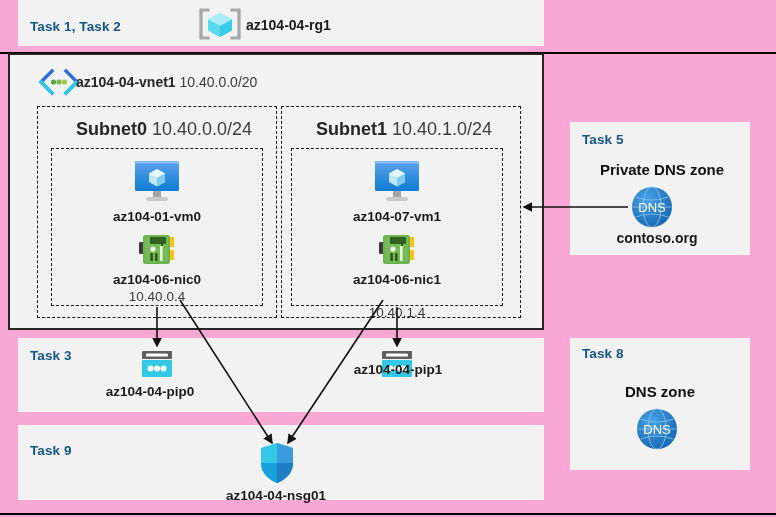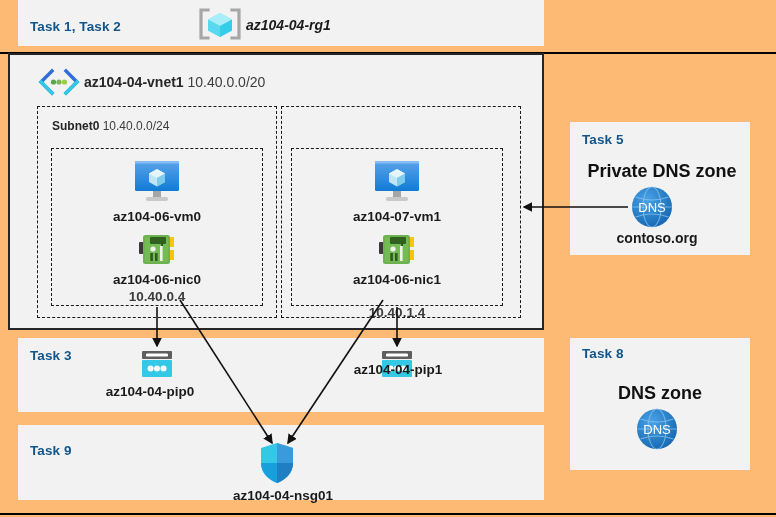--- a/index.html
+++ b/index.html
@@ -8,21 +8,21 @@
     padding: 0;
     background: #ffffff;
   }
   body {
     font-family: "Liberation Sans", sans-serif;
   }
   #canvas {
     position: relative;
     width: 776px;
     height: 517px;
-    background: #fdba74;
+    background: #f9a8d4;
     overflow: hidden;
   }
 
   
   .panel {
     position: absolute;
     background: #f2f2f2;
     box-sizing: border-box;
   }
   .task-label {
@@ -44,21 +44,21 @@
     left: 8px;
     top: 53px;
     width: 536px;
     height: 277px;
     background: #f2f2f2;
     border: 2px solid #262626;
     box-sizing: border-box;
   }
   #vnet-title {
     position: absolute;
-    left: 84px;
+    left: 76px;
     top: 74px;
     font-size: 14px;
     color: #262626;
     white-space: nowrap;
   }
   #vnet-title b { font-weight: bold; }
   #vnet-title span.cidr { font-weight: normal; color: #3c3c3c; }
 
   
   .subnet-outer {
@@ -68,50 +68,51 @@
     box-sizing: border-box;
   }
   .subnet-inner {
     position: absolute;
     border: 1.6px dashed #1a1a1a;
     box-sizing: border-box;
     background: transparent;
   }
   .subnet-title {
     position: absolute;
-    font-size: 12px;
+    font-size: 18px;
     color: #262626;
     white-space: nowrap;
+    margin-left: 24px;
   }
   .subnet-title b { font-weight: bold; }
   .subnet-title .cidr { font-weight: normal; color: #3c3c3c; }
 
   
   .node-label {
     position: absolute;
     font-weight: bold;
     font-size: 13.5px;
     color: #1a1a1a;
     text-align: center;
     white-space: nowrap;
     transform: translateX(-50%);
   }
   .node-sublabel {
     position: absolute;
-    font-weight: bold;
+    font-weight: normal;
     font-size: 13.5px;
     color: #3c3c3c;
     text-align: center;
     white-space: nowrap;
     transform: translateX(-50%);
   }
   .heading-label {
     position: absolute;
     font-weight: bold;
-    font-size: 18px;
+    font-size: 15px;
     color: #111111;
     text-align: center;
     white-space: nowrap;
     transform: translateX(-50%);
   }
 
   
   .icon {
     position: absolute;
     transform: translateX(-50%);
@@ -143,21 +144,21 @@
       <path d="M9 2 L2 2 L2 30 L9 30" fill="none" stroke="#a6a6a6" stroke-width="3.2" stroke-linecap="square"></path>
       <path d="M33 2 L40 2 L40 30 L33 30" fill="none" stroke="#a6a6a6" stroke-width="3.2" stroke-linecap="square"></path>
 
       <polygon points="21,5 33,11.5 33,22.5 21,29 9,22.5 9,11.5" fill="#7fe3f5"></polygon>
       <polygon points="21,5 33,11.5 21,18 9,11.5" fill="#a9edf9"></polygon>
       <polygon points="21,18 33,11.5 33,22.5 21,29" fill="#35cdea"></polygon>
       <polygon points="21,18 9,11.5 9,22.5 21,29" fill="#59d9f0"></polygon>
     </svg>
   </div>
 
-  <div class="node-label" style="left:246px; top:17px; transform:none; font-size:14px;font-style:italic;">az104-04-rg1</div>
+  <div class="node-label" style="left:246px; top:17px; transform:none; font-size:14px;">az104-04-rg1</div>
 
   <div class="rule" style="left:0px; top:52px; width:776px; height:2px;"></div>
 
   <div id="vnet-box"></div>
 
   <div class="icon-inline" style="left:37px; top:68px;">
     <svg width="44" height="28" viewBox="0 0 44 28" aria-hidden="true">
       <path d="M15 3 L4 14 L15 25" fill="none" stroke="#2e6ed6" stroke-width="3.4" stroke-linecap="square"></path>
       <path d="M15 25 L4 14" fill="none" stroke="#32c8e6" stroke-width="3.4" stroke-linecap="square"></path>
       <path d="M29 3 L40 14 L29 25" fill="none" stroke="#2e6ed6" stroke-width="3.4" stroke-linecap="square"></path>
@@ -188,41 +189,44 @@
       </defs>
       <rect x="6" y="3" width="44" height="30" rx="1.5" fill="url(#vmgrad0)"></rect>
       <rect x="6" y="3" width="44" height="2.5" fill="#86bdf2"></rect>
       <polygon points="28,11 36,15.5 36,24 28,28.5 20,24 20,15.5" fill="#bfe6f7"></polygon>
       <polygon points="28,11 36,15.5 28,20 20,15.5" fill="#e4f5fc"></polygon>
       <polygon points="28,20 36,15.5 36,24 28,28.5" fill="#7fcbeb"></polygon>
       <rect x="24" y="33" width="8" height="6" fill="#a6a6a6"></rect>
       <rect x="17" y="39" width="22" height="4" rx="1.8" fill="#c9c9c9"></rect>
     </svg>
   </div>
-  <div class="node-label" style="left:157px; top:209px;">az104-06-vm0</div>
+  <div class="node-label" style="left:157px; top:209px;">az104-01-vm0</div>
 
   <div class="icon" style="left:157px; top:232px;">
     <svg width="42" height="38" viewBox="0 0 42 38" aria-hidden="true">
       <rect x="3" y="10" width="6" height="12" rx="1" fill="#3a3a3a"></rect>
       <rect x="33" y="5" width="5" height="10" fill="#ffc20e"></rect>
       <rect x="33" y="18" width="5" height="10" fill="#ffc20e"></rect>
       <rect x="7" y="3" width="27" height="29" rx="2.5" fill="#6cb24f"></rect>
       <rect x="9" y="5" width="23" height="25" rx="1.5" fill="#7cc15b" opacity="0.55"></rect>
       <rect x="14" y="5" width="16" height="7" rx="1" fill="#32601f"></rect>
       <circle cx="17" cy="17" r="2.6" fill="#f2f2f2"></circle>
       <rect x="14.3" y="21" width="2.6" height="8" fill="#2f5c1e"></rect>
       <rect x="19" y="21" width="2.6" height="8" fill="#2f5c1e"></rect>
       <rect x="24" y="14" width="2.6" height="15" fill="#eaf5e2"></rect>
       <path d="M26 14 L26 10" stroke="#2f5c1e" stroke-width="2" fill="none"></path>
     </svg>
   </div>
   <div class="node-label" style="left:157px; top:272px;">az104-06-nic0</div>
   <div class="node-sublabel" style="left:157px; top:289px;">10.40.0.4</div>
 
   <div class="subnet-outer" style="left:281px; top:106px; width:240px; height:212px;"></div>
+  <div class="subnet-title" style="left:292px; top:119px;">
+    <b>Subnet1</b><span>&nbsp;</span><span class="cidr">10.40.1.0/24</span>
+  </div>
   <div class="subnet-inner" style="left:291px; top:148px; width:212px; height:158px;"></div>
 
   <div class="icon" style="left:397px; top:158px;">
     <svg width="56" height="48" viewBox="0 0 56 48" aria-hidden="true">
       <defs>
         <linearGradient id="vmgrad1" x1="0" y1="0" x2="0" y2="1">
           <stop offset="0" stop-color="#5ba3ea"></stop>
           <stop offset="1" stop-color="#0f7cd4"></stop>
         </linearGradient>
       </defs>
@@ -286,21 +290,21 @@
   <div class="task-label" style="left:30px; top:443px;">Task 9</div>
 
   <div class="icon" style="left:277px; top:441px;">
     <svg width="38" height="44" viewBox="0 0 38 44" aria-hidden="true">
       <path d="M19 2 L35 7 L35 22 C35 32 27 39 19 42 C11 39 3 32 3 22 L3 7 Z" fill="#32c8e6"></path>
       <path d="M19 2 L35 7 L35 22 C35 32 27 39 19 42 Z" fill="#3a9bdc"></path>
       <path d="M19 22 L35 22 C35 32 27 39 19 42 Z" fill="#1f7ec4"></path>
       <path d="M19 22 L3 22 C3 32 11 39 19 42 Z" fill="#18a0dd"></path>
     </svg>
   </div>
-  <div class="node-label" style="left:283px; top:488px;">az104-04-nsg01</div>
+  <div class="node-label" style="left:276px; top:488px;">az104-04-nsg01</div>
 
   <div class="panel" style="left:570px; top:122px; width:180px; height:133px;"></div>
   <div class="task-label" style="left:582px; top:132px;">Task 5</div>
   <div class="heading-label" style="left:662px; top:161px;">Private DNS zone</div>
 
   <div class="icon" style="left:652px; top:183px;">
     <svg width="48" height="48" viewBox="0 0 48 48" aria-hidden="true">
       <defs>
         <radialGradient id="dnsg1" cx="0.38" cy="0.32" r="0.78">
           <stop offset="0" stop-color="#4aa3e8"></stop>

